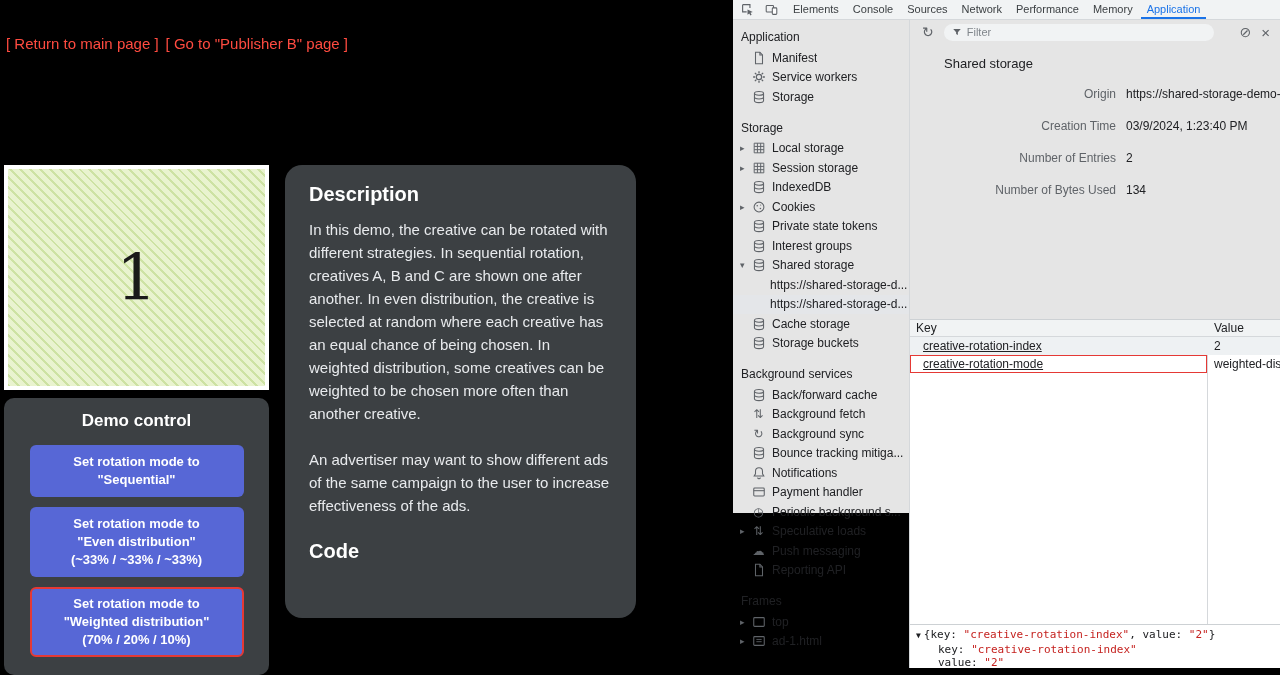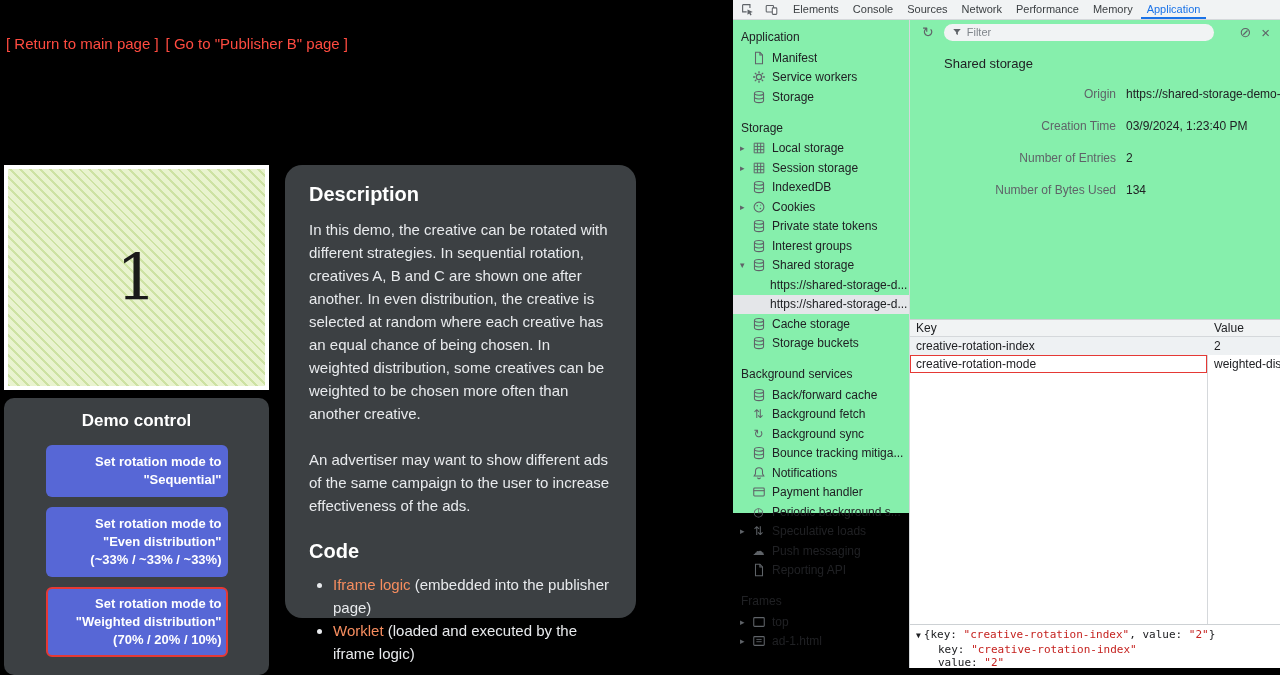--- a/index.html
+++ b/index.html
@@ -11,32 +11,32 @@
 .top-links { position:absolute; top:20px; left:6px; font-size:15px; }
 .top-links a { color:var(--link-red,#ff4b40); text-decoration:none; margin-right:7px; cursor:pointer; }
 .header-row { position:absolute; top:81px; left:8px; display:flex; align-items:center; gap:24px; }
 .badge { width:113px; height:44px; border-radius:8px; background:var(--badge-green,#2e9e46); display:flex; align-items:center; justify-content:center; font-size:16px; font-weight:bold; flex:none; }
 .page-title { font-size:27px; font-weight:bold; margin:0; white-space:nowrap; }
 .creative-frame { position:absolute; left:4px; top:150px; width:265px; height:225px; border:4px solid #fff; background-color:#e9f3cf; background-image:repeating-linear-gradient(45deg,#cde2a3 0 2px,rgba(0,0,0,0) 2px 7px); display:flex; align-items:center; justify-content:center; cursor:pointer; }
 .creative-number { font-family:"DejaVu Serif",serif; font-size:64px; color:#1a1a1a; }
 .demo-panel { position:absolute; left:4px; top:383px; width:265px; height:277px; background:var(--panel-bg,#3c4043); border-radius:10px; }
 .demo-title { text-align:center; font-size:17px; font-weight:bold; margin-top:13px; }
 .demo-buttons { display:flex; flex-direction:column; align-items:center; gap:10px; margin-top:14px; }
-button.demo-btn { width:182px; border:2px solid transparent; border-radius:6px; background:var(--button-blue,#5767d6); color:#fff; font-family:inherit; font-size:13px; font-weight:bold; line-height:18px; padding:6px 4px; cursor:pointer;text-align:right; }
+button.demo-btn { width:214px; border:2px solid transparent; border-radius:6px; background:var(--button-blue,#5767d6); color:#fff; font-family:inherit; font-size:13px; font-weight:bold; line-height:18px; padding:6px 4px; cursor:pointer; }
 button.demo-btn.selected { border-color:var(--alert-red,#e53935); }
 .description-panel { position:absolute; left:285px; top:150px; width:351px; height:453px; background:var(--panel-bg,#3c4043); border-radius:17px; padding:16px 24px; color:#e8eaed; }
 .desc-heading { font-size:20px; font-weight:bold; color:#fff; margin:2px 0 12px; }
 .desc-p { font-size:15px; line-height:23px; margin:0 0 23px; }
 .code-heading { font-size:20px; font-weight:bold; color:#fff; margin:2px 0 10px; }
 .code-list { margin:0; padding-left:24px; }
 .code-list li { font-size:15px; line-height:23px; }
 .code-link { color:var(--link-salmon,#f68d5f); text-decoration:none; cursor:pointer; }
 
 
-.devtools { position:absolute; left:733px; top:0; width:547px; height:513px; background:#86efac; color:#202124; }
+.devtools { position:absolute; left:733px; top:0; width:547px; height:513px; background:#e5e5e5; color:#202124; }
 .dt-tabbar { height:20px; background:#f1f3f4; border-bottom:1px solid #d5d8db; display:flex; align-items:stretch; padding-left:6px; overflow:hidden; }
 .tb-icon { width:17px; display:flex; align-items:center; justify-content:center; color:#5f6368; margin-right:7px; cursor:pointer; flex:none; }
 .tb-icon svg { width:13px; height:13px; }
 .dt-tab { padding:0 6px; display:flex; align-items:center; font-size:11px; color:#3c4043; border-bottom:2px solid transparent; margin-right:2px; white-space:nowrap; cursor:pointer; }
 .dt-tab.selected { color:var(--devtools-blue,#1a73e8); border-bottom-color:var(--devtools-blue,#1a73e8); }
 .dt-body { display:flex; height:648px; }
 .dt-sidebar { width:177px; flex:none; border-right:1px solid #d5d8db; overflow:hidden; padding-top:7px; font-size:12px; }
 .sb-section { margin-bottom:11px; }
 .sb-header { padding:3px 0 4px 8px; color:#202124; cursor:pointer; }
 .sb-item { height:19.5px; display:flex; align-items:center; padding-left:7px; white-space:nowrap; cursor:pointer; }
@@ -63,21 +63,21 @@
 .info-icon { font-size:11px; color:#5f6368; margin-left:4px; }
 .meta-value { margin-left:10px; color:#202124; white-space:nowrap; display:flex; align-items:center; gap:8px; }
 .reset-icon { color:#5f6368; font-size:13px; cursor:pointer; line-height:1; }
 .dt-table { position:absolute; top:271px; left:0; right:0; bottom:44px; border-top:1px solid #cdd1d4; background:#fff;margin-top:28px; }
 .tbl-vline { position:absolute; left:297px; top:0; bottom:0; width:1px; background:#d5d8db; }
 .tbl-header { height:17px; background:#f1f3f4; border-bottom:1px solid #d5d8db; display:flex; font-size:12px; position:relative; }
 .th-key { width:297px; flex:none; padding:1px 0 0 6px; }
 .th-value { flex:1; padding:1px 0 0 7px; }
 .tbl-row { height:18px; display:flex; align-items:stretch; position:relative; cursor:pointer; }
 .tbl-row.striped { background:#eef1f3; }
-.cell-key { width:297px; flex:none; padding-left:6px; display:flex; align-items:center; white-space:nowrap; overflow:hidden; }
+.cell-key { width:297px; flex:none; padding-left:13px; display:flex; align-items:center; white-space:nowrap; overflow:hidden;text-decoration:underline; }
 .tbl-row.highlight .cell-key { box-shadow: inset 0 0 0 1px var(--alert-red,#e53935); }
 .cell-value { flex:1; padding-left:7px; white-space:nowrap; overflow:hidden; display:flex; align-items:center; }
 .dt-preview { position:absolute; left:0; right:0; bottom:0; height:44px; border-top:1px solid #cdd1d4; font-family:"DejaVu Sans Mono",monospace; font-size:11px; line-height:13.5px; padding:3px 0 0 6px; color:#202124; background:#fff; white-space:nowrap; overflow:hidden; }
 .pv-tri { font-size:8px; margin-right:3px; cursor:pointer; }
 .pv-line { padding-left:22px; }
 .str { color:var(--string-red,#c5221f); }
 </style>
 </head>
 <body>
 
@@ -109,24 +109,20 @@
       </div>
   </div>
 
   <div class="description-panel">
     <h2 class="desc-heading">Description</h2>
     <div id="desc-ps">
         <p class="desc-p">In this demo, the creative can be rotated with different strategies. In sequential rotation, creatives A, B and C are shown one after another. In even distribution, the creative is selected at random where each creative has an equal chance of being chosen. In weighted distribution, some creatives can be weighted to be chosen more often than another creative.</p>
         <p class="desc-p">An advertiser may want to show different ads of the same campaign to the user to increase effectiveness of the ads.</p>
       </div>
     <h2 class="code-heading">Code</h2>
-    <ul class="code-list">
-        <li><a class="code-link">Iframe logic</a><span> (embedded into the publisher page)</span></li>
-        <li><a class="code-link">Worklet</a><span> (loaded and executed by the iframe logic)</span></li>
-      </ul>
   </div>
 </div>
 
 <div class="devtools">
   <div class="dt-tabbar">
     <span class="tb-icon">
       <svg viewBox="0 0 16 16">
           <path d="M2 2h9v4M2 2v9h5" stroke="currentColor" fill="none" stroke-width="1.4"></path>
           <path d="M8 8l6.5 3-2.8 1 1.4 2.6-1.5.8-1.4-2.6L8 14.6z" fill="currentColor"></path>
         </svg>

